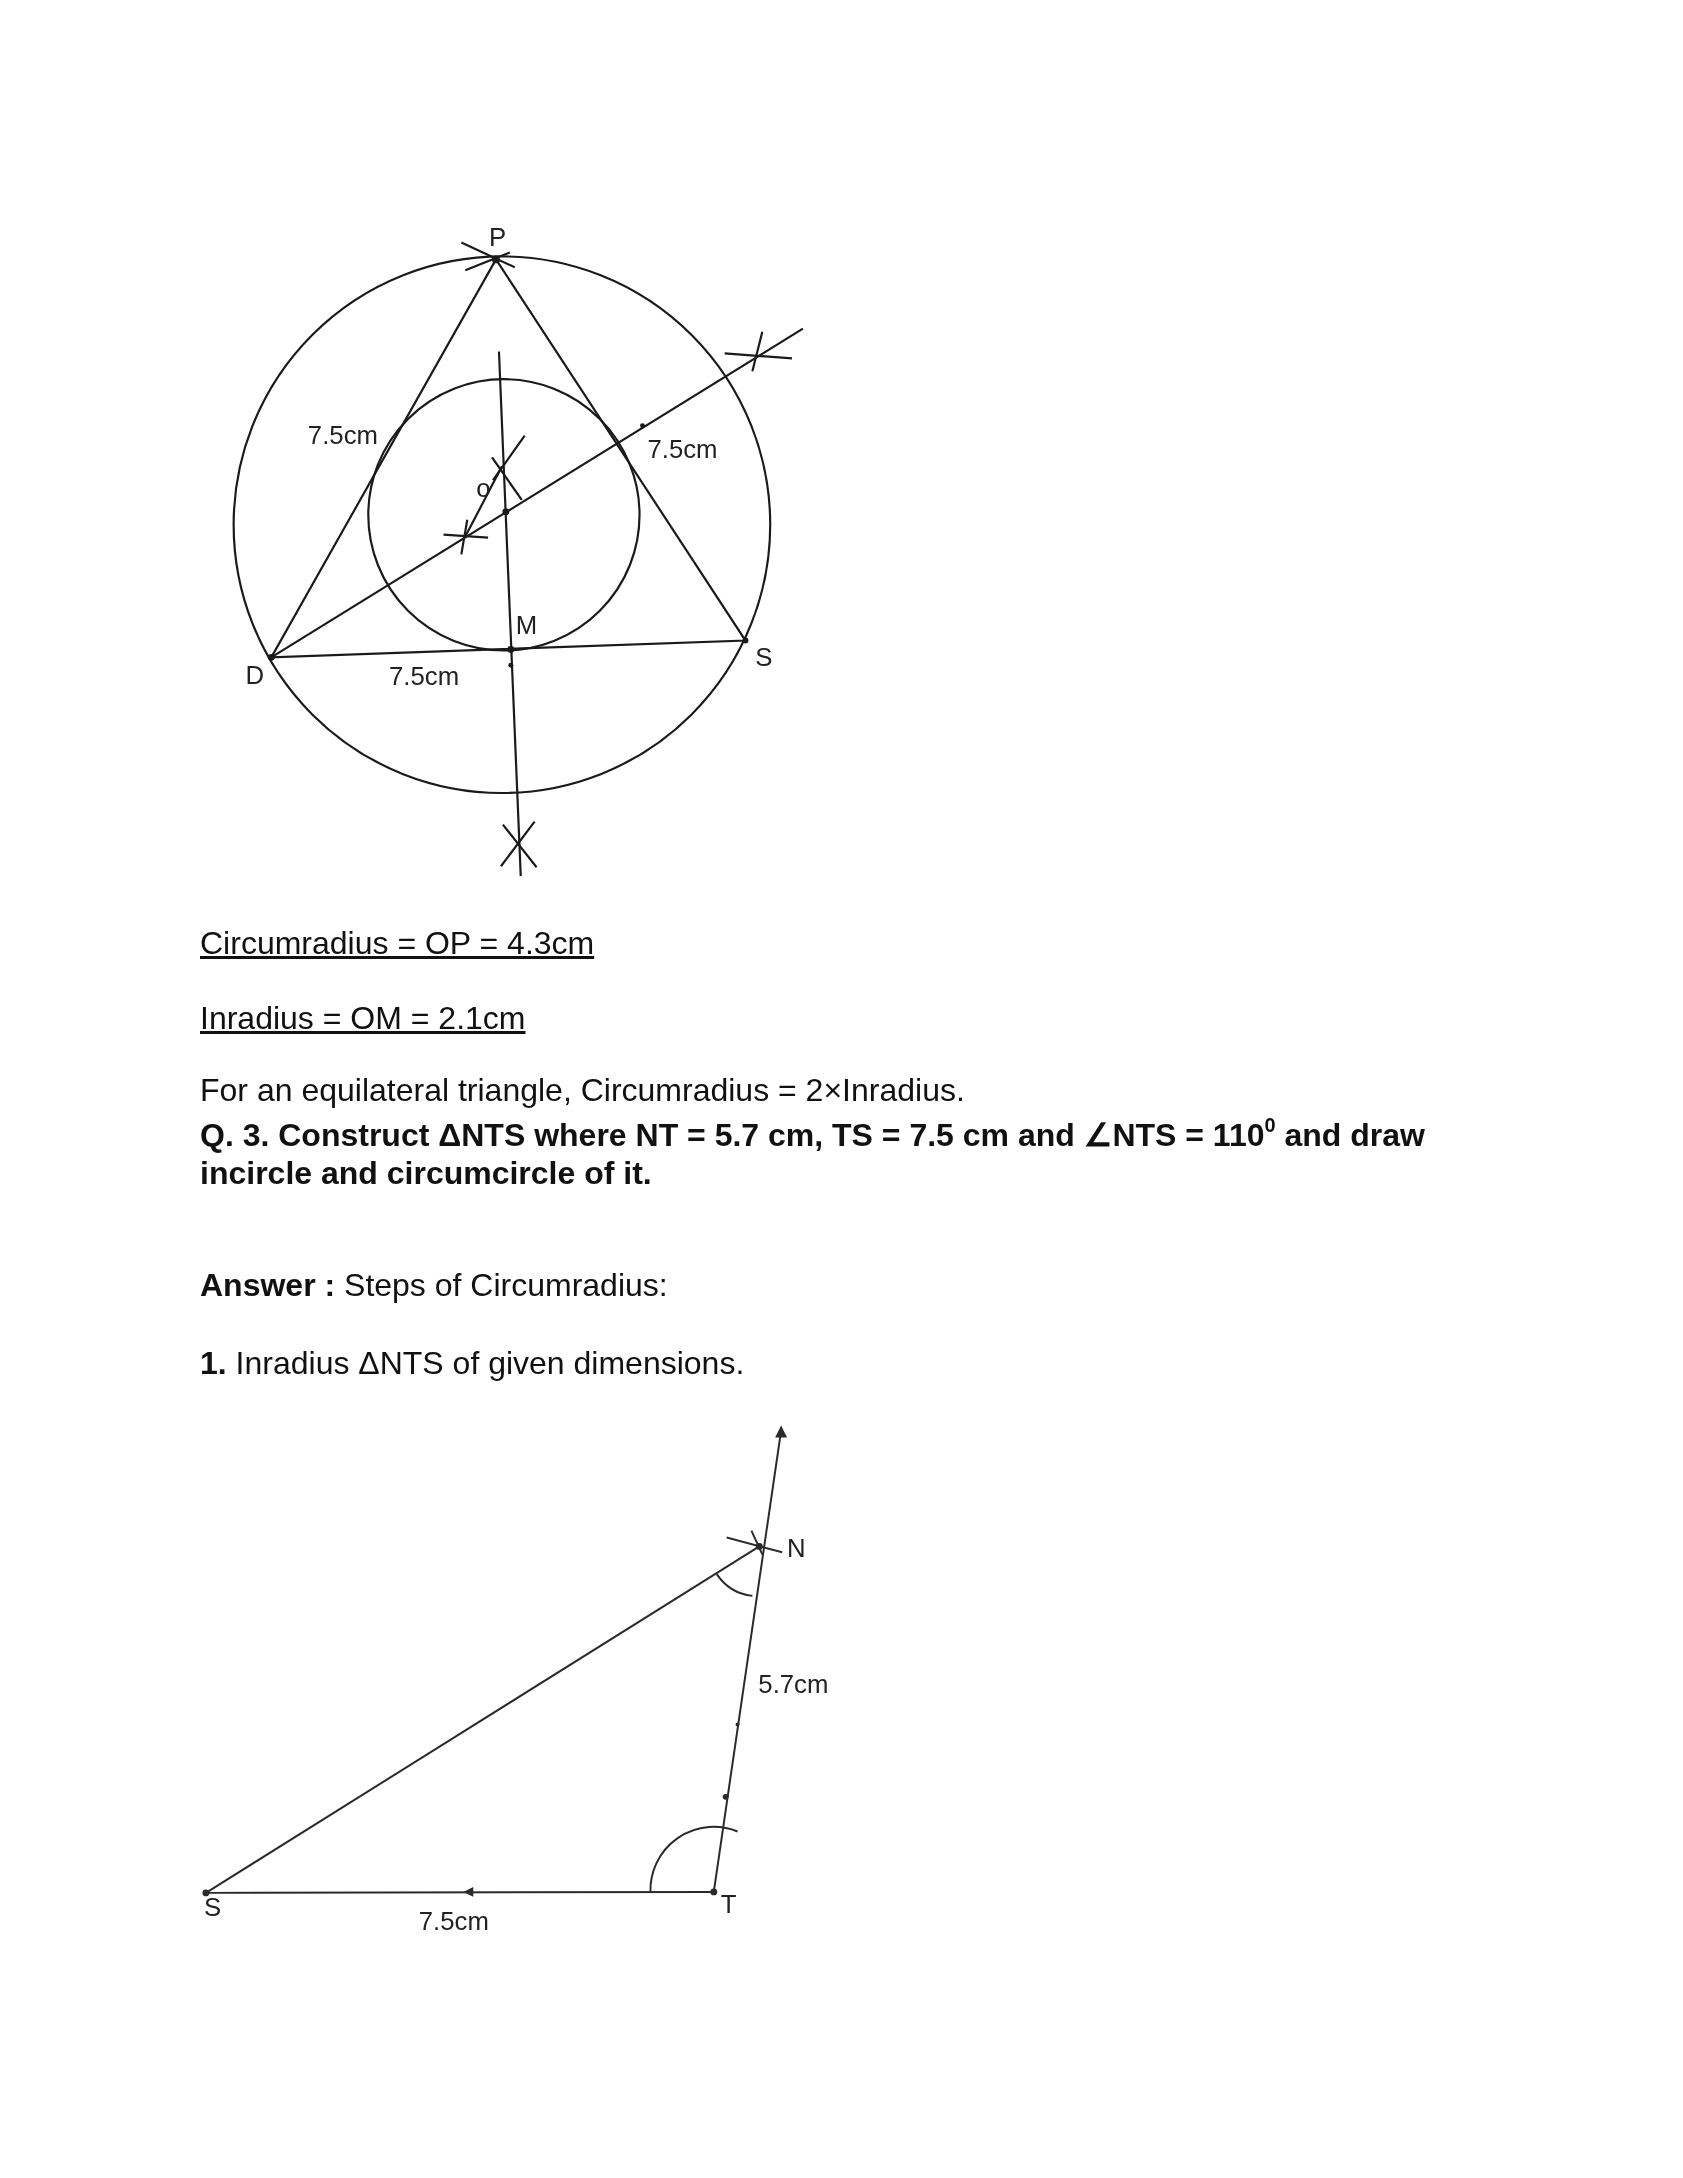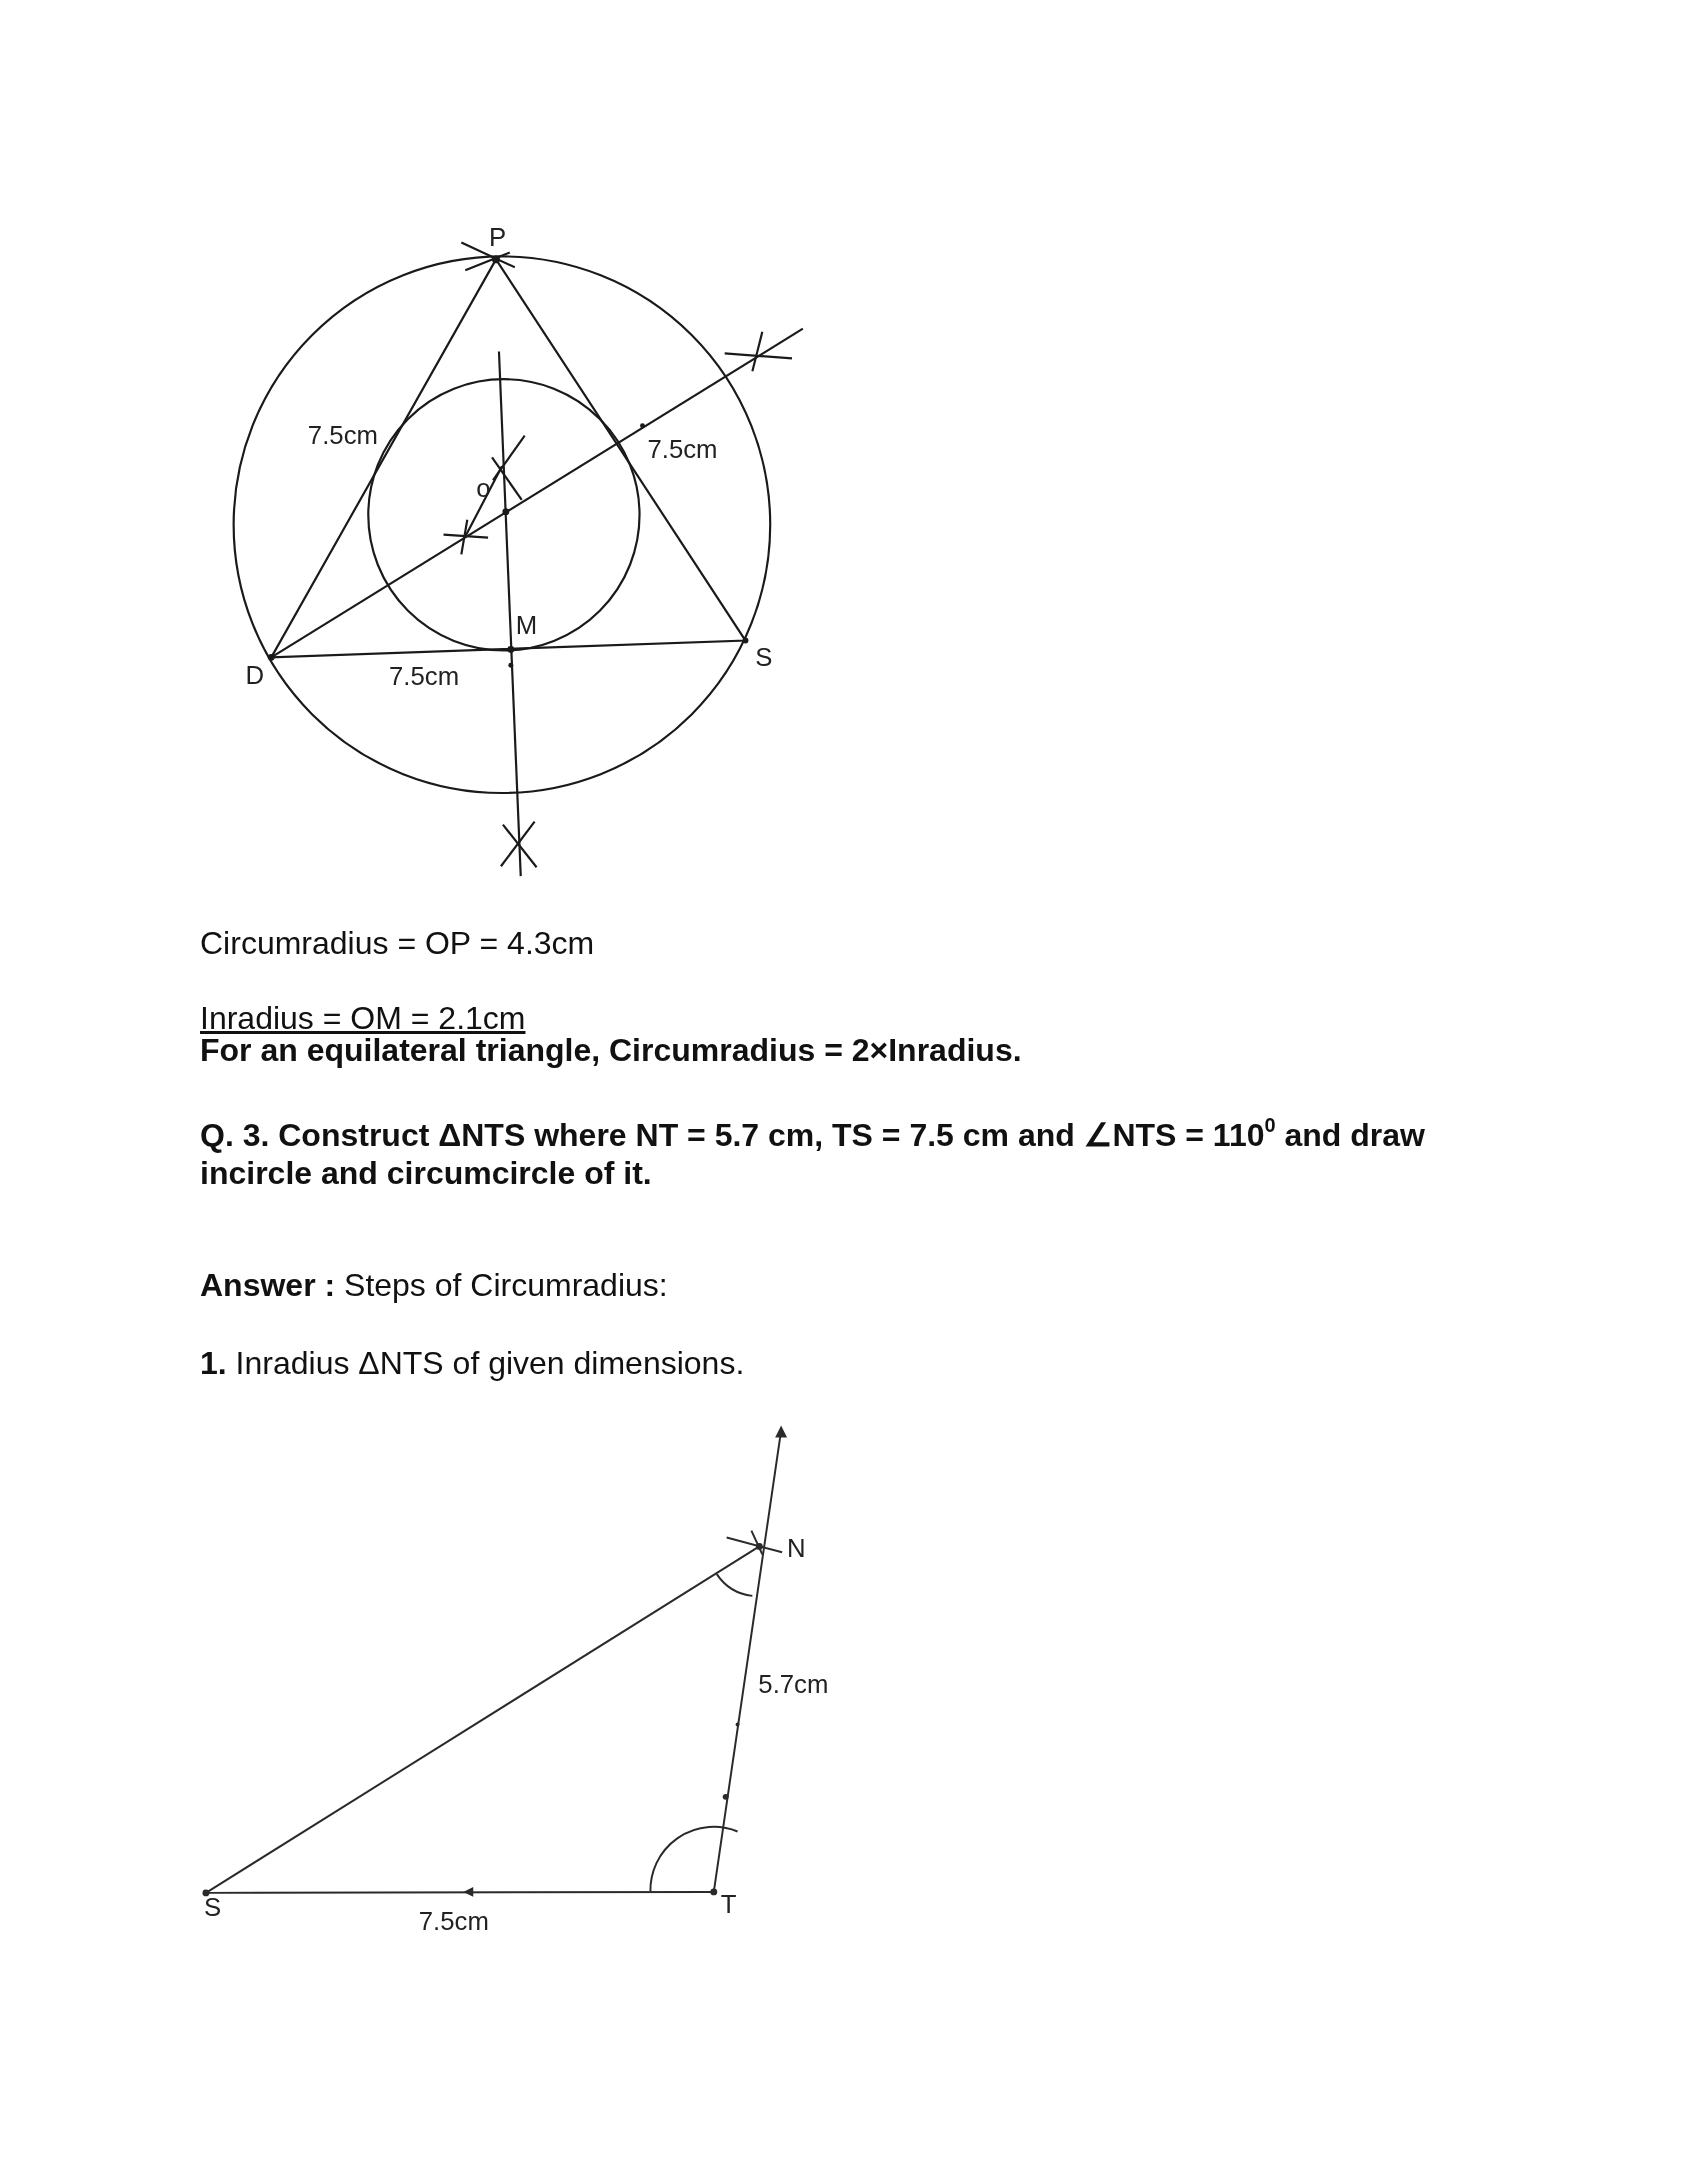--- a/index.html
+++ b/index.html
@@ -60,23 +60,23 @@
     <text class="lbl" x="248" y="691">D</text>
     <text class="lbl" x="763" y="673">S</text>
     <text class="lbl" x="521" y="640">M</text>
     <text class="lbl" x="481" y="502">o</text>
     <text class="lbl" x="311" y="448">7.5cm</text>
     <text class="lbl" x="654" y="463">7.5cm</text>
     <text class="lbl" x="393" y="692">7.5cm</text>
   </svg>
 </div>
 
-<div class="line" style="top: 925px;">Circumradius = OP = 4.3cm</div>
+<div class="line" style="top: 925px; text-decoration: underline;">Circumradius = OP = 4.3cm</div>
 <div class="line" style="top: 1000px; text-decoration: underline;">Inradius = OM = 2.1cm</div>
-<div class="line" style="top: 1032px; font-weight: bold;">For an equilateral triangle, Circumradius = 2×Inradius.</div>
+<div class="line" style="top: 1072px;">For an equilateral triangle, Circumradius = 2×Inradius.</div>
 
 <div class="q" style="top: 1116px;"><span>Q. 3. Construct ΔNTS where NT = 5.7 cm, TS = 7.5 cm and ∠NTS = 110</span><sup>0</sup><span> and draw incircle and circumcircle of it.</span></div>
 
 <div class="line" style="top: 1267px;"><b>Answer :</b><span> Steps of Circumradius:</span></div>
 
 <div class="line" style="top: 1345px;"><b>1.</b><span> Inradius ΔNTS of given dimensions.</span></div>
 
 <div class="fig">
   <svg width="1683" height="2178" viewBox="0 0 1700 2200">
     <g stroke="#2a2a2a" stroke-width="2" fill="none">

